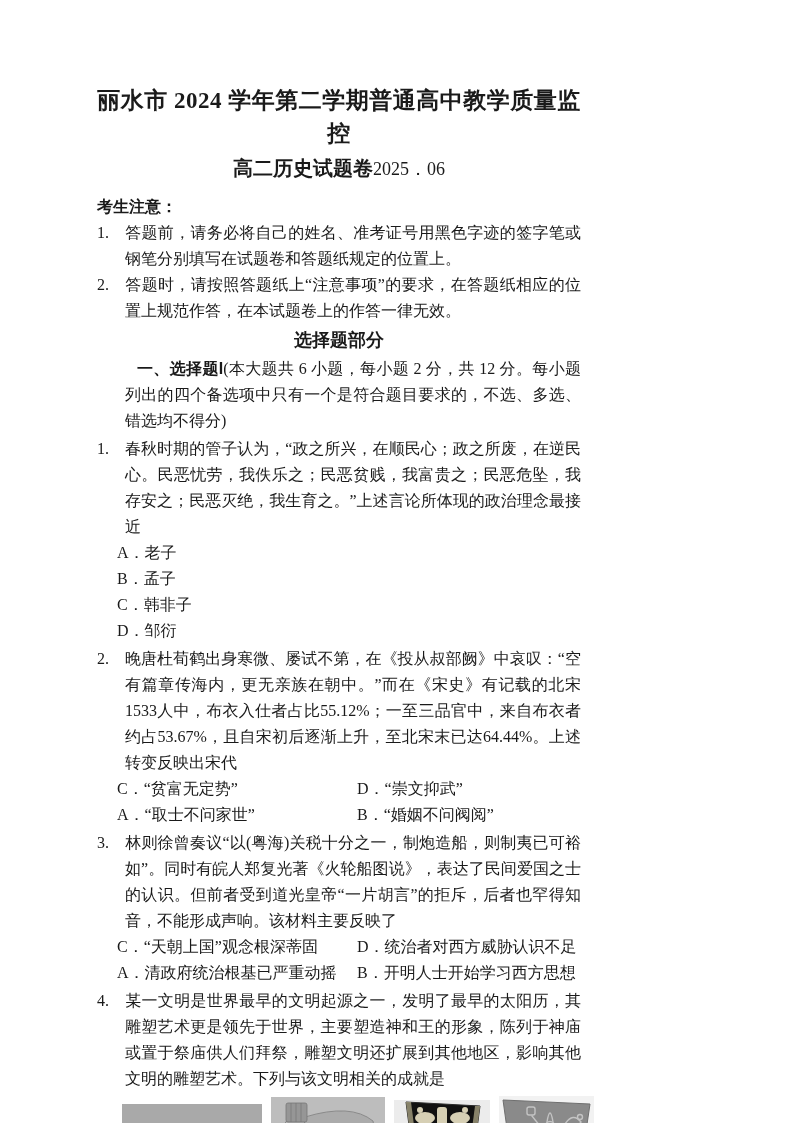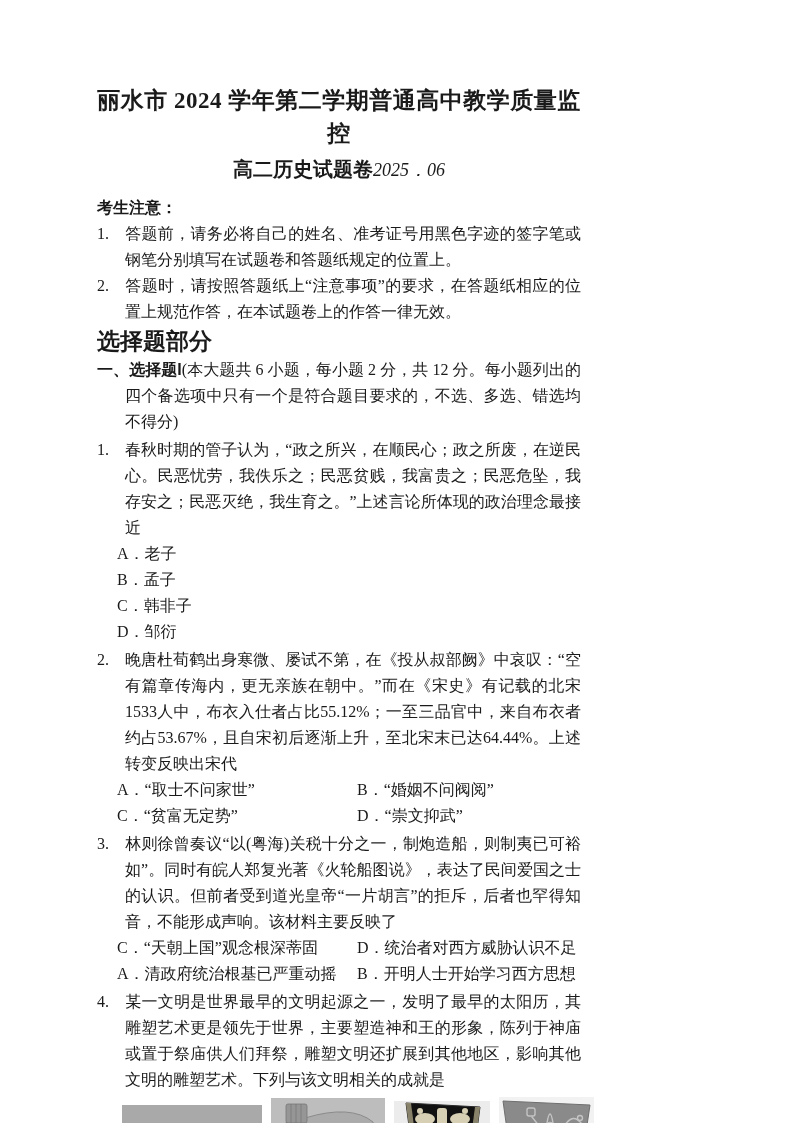--- a/index.html
+++ b/index.html
@@ -12,38 +12,39 @@
     overflow:hidden;
     font-family:"Liberation Serif","DejaVu Serif",serif;
   }
   .title{
     text-align:center;font-size:23px;font-weight:bold;line-height:33px;
     letter-spacing:.5px;
   }
   .subtitle{text-align:center;line-height:28px;margin-top:5px;}
   .subtitle-main{
     font-size:20px;font-weight:bold;
-    font-family:Liberation Sans, sans-serif;
-  }
-  .subtitle-date{font-size:18px;font-style:italic;}
+    font-family:Liberation Mono, monospace;
+  }
+  .subtitle-date{font-size:18px;}
   .notice-head{
     margin-top:10px;font-size:16px;font-weight:bold;line-height:26px;
     font-family:"Liberation Sans","DejaVu Sans",sans-serif;
   }
   .bodytext{font-size:16px;line-height:26px;text-align:justify;text-justify:inter-ideograph;}
   .hang{padding-left:28px;text-indent:-28px;margin:0;}
   .num{display:inline-block;width:28px;text-indent:0;}
   .section-title{
-    font-size:23px;font-weight:bold;line-height:28px;
+    text-align:center;font-size:18px;font-weight:bold;line-height:28px;
     margin:2px 0 2px 0;
     font-family:"Liberation Sans","DejaVu Sans",sans-serif;
   }
   .part-label{
     font-weight:bold;
     font-family:"Liberation Sans","DejaVu Sans",sans-serif;
+    margin-left:40px;
   }
   .question{margin-top:2px;}
   .opts{display:flex;padding-left:20px;font-size:16px;line-height:26px;flex-direction:column;}
   .opts .o1{width:108px;}
   .opts .o2{width:122px;}
   .opts .o3{width:123px;}
   .opts .o4{flex:1;}
   .opts2{display:flex;padding-left:20px;font-size:16px;line-height:26px;}
   .opts2 .colA{width:240px;}
   .opts2 .colB{flex:1;}
@@ -79,26 +80,26 @@
       <span class="o1">A．老子</span>
       <span class="o2">B．孟子</span>
       <span class="o3">C．韩非子</span>
       <span class="o4">D．邹衍</span>
     </div>
   </div>
 
   <div class="question">
     <p class="bodytext hang"><span class="num">2.</span><span>晚唐杜荀鹤出身寒微、屡试不第，在《投从叔部阙》中哀叹：“空有篇章传海内，更无亲族在朝中。”而在《宋史》有记载的北宋1533人中，布衣入仕者占比55.12%；一至三品官中，来自布衣者约占53.67%，且自宋初后逐渐上升，至北宋末已达64.44%。上述转变反映出宋代</span></p>
     <div class="opts2">
+      <span class="colA">C．“贫富无定势”</span>
+      <span class="colB">D．“崇文抑武”</span>
+    </div>
+    <div class="opts2">
       <span class="colA">A．“取士不问家世”</span>
       <span class="colB">B．“婚姻不问阀阅”</span>
-    </div>
-    <div class="opts2">
-      <span class="colA">C．“贫富无定势”</span>
-      <span class="colB">D．“崇文抑武”</span>
     </div>
   </div>
 
   <div class="question">
     <p class="bodytext hang"><span class="num">3.</span><span>林则徐曾奏议“以(粤海)关税十分之一，制炮造船，则制夷已可裕如”。同时有皖人郑复光著《火轮船图说》，表达了民间爱国之士的认识。但前者受到道光皇帝“一片胡言”的拒斥，后者也罕得知音，不能形成声响。该材料主要反映了</span></p>
     <div class="opts2">
       <span class="colA">C．“天朝上国”观念根深蒂固</span>
       <span class="colB">D．统治者对西方威胁认识不足</span>
     </div>
     <div class="opts2">

